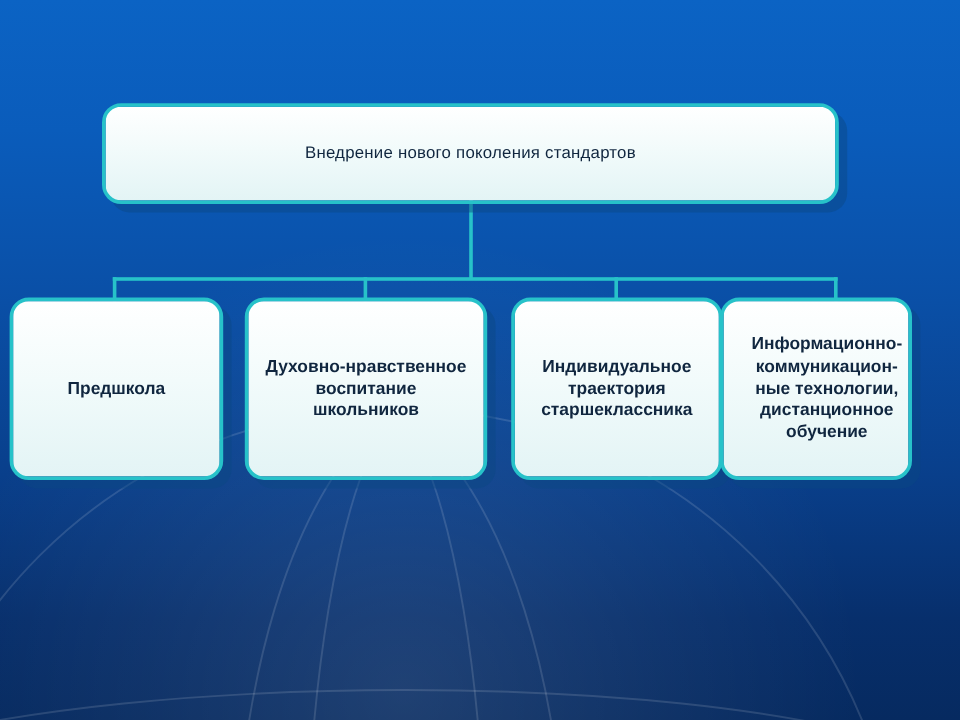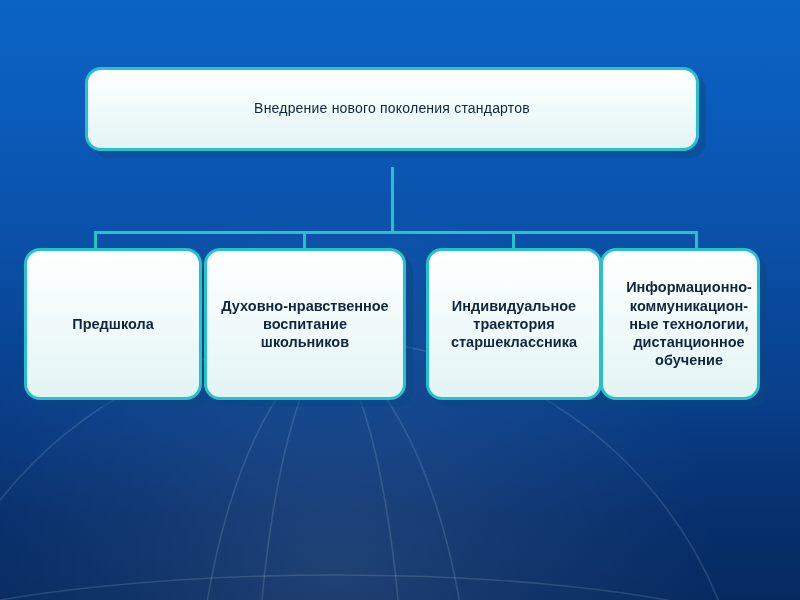--- a/index.html
+++ b/index.html
@@ -45,37 +45,37 @@
   }
   .node-text {
     display: block;
     padding: 0 10px;
     line-height: 1.26;
     font-weight: bold;
     white-space: pre-line;
   }
   #root-node {
     left: 85px;
-    top: 67px;
+    top: 86px;
     width: 614px;
     height: 84px;
   }
   #root-node .node-text {
     font-size: 14px;
     font-weight: normal;
     letter-spacing: 0.2px;
   }
   .child {
     top: 248px;
     height: 152px;
   }
   .child .node-text {
     font-size: 14.5px;
   }
-  #child-0 { left: 24px;  width: 178px; }
+  #child-0 { left: 8px;  width: 178px; }
   #child-1 { left: 204px; width: 202px; }
   #child-2 { left: 426px; width: 176px; align-items: center; }
   #child-3 { left: 600px; width: 160px; padding-left: 18px; }
 
   
   .conn {
     position: absolute;
     background: #27c2c9;
     z-index: 1;
   }

